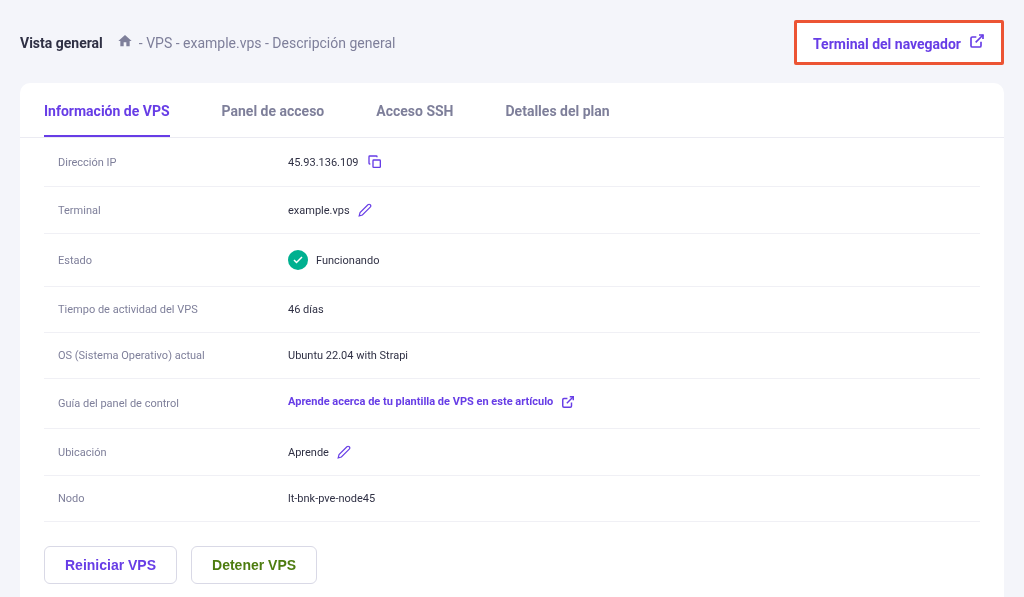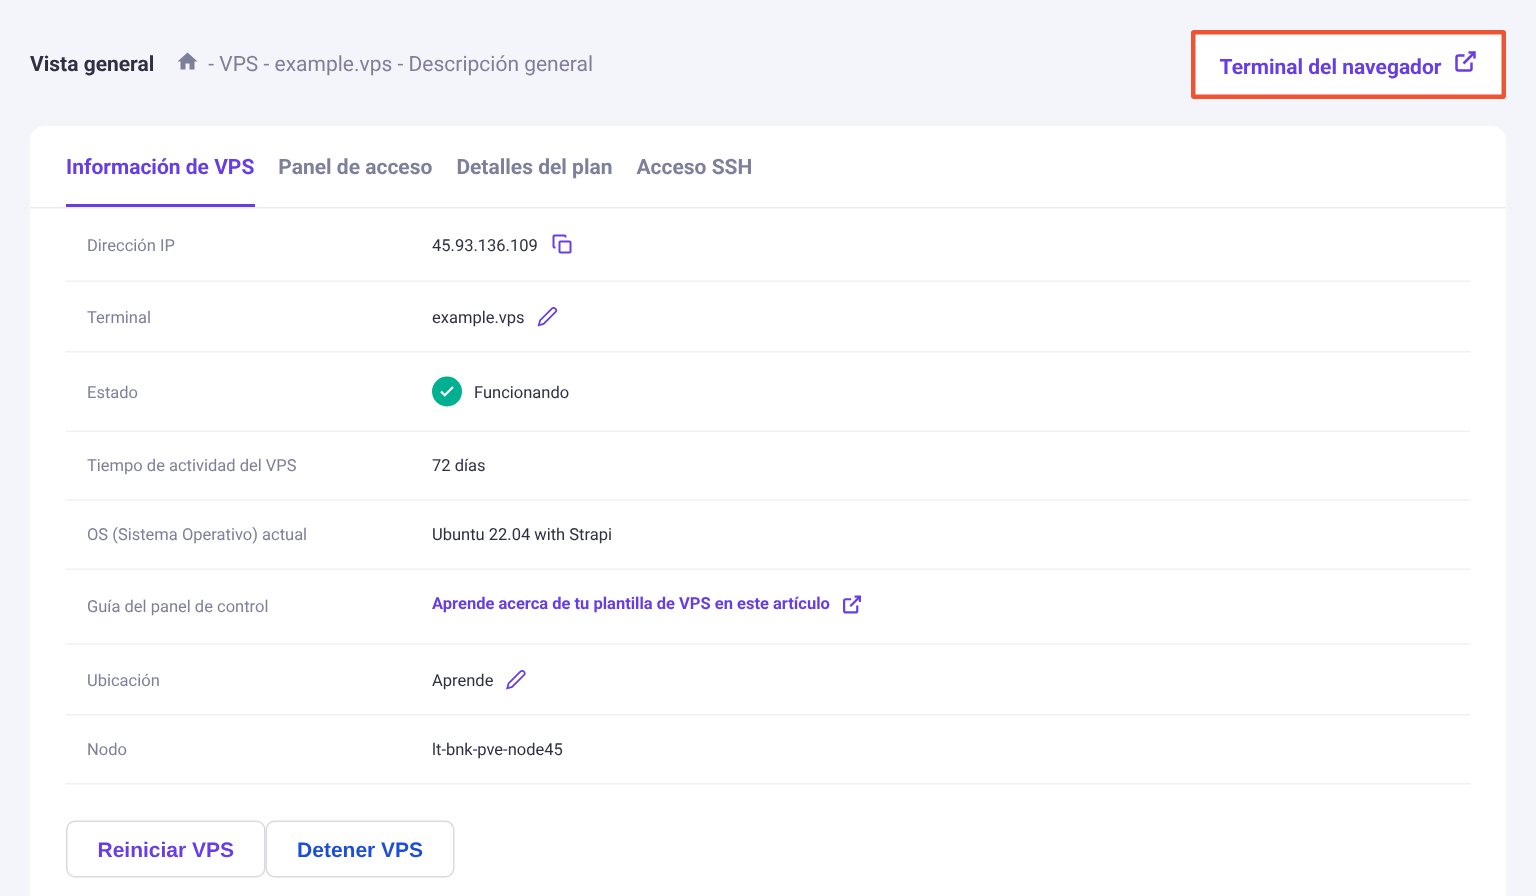--- a/index.html
+++ b/index.html
@@ -47,21 +47,21 @@
       border-radius: 2px;
     }
     .terminal-btn svg { stroke: #673de6; }
     .card {
       background: #fff;
       border-radius: 10px;
       padding: 0 0 24px 0;
     }
     .tabs {
       display: flex;
-      gap: 16px;
+      gap: 52px;
       padding: 0 24px;
       border-bottom: 1px solid #ebebf2;
     }
     .tab {
       padding: 20px 0 16px 0;
       font-size: 14px;
       font-weight: 700;
       color: #7e7f9a;
       cursor: pointer;
       border-bottom: 2px solid transparent;
@@ -109,33 +109,34 @@
       border-radius: 50%;
       background: #00b090;
       display: flex;
       align-items: center;
       justify-content: center;
       flex-shrink: 0;
     }
     .status-check svg { stroke: #fff; }
     .actions {
       display: flex;
+      gap: 14px;
       padding: 24px 24px 0 24px;
     }
     .btn {
       padding: 10px 20px;
       border-radius: 6px;
       border: 1px solid #d9d9e6;
       background: #fff;
       font-size: 14px;
       font-weight: 700;
       cursor: pointer;
     }
     .btn-restart { color: #673de6; }
-    .btn-stop { color: #1d4ed8; }
+    .btn-stop { color: #4d7c0f; }
   </style>
 </head>
 <body>
 
 <div class="header">
   <div class="header-left">
     <h1 class="page-title">Vista general</h1>
     <div class="breadcrumb">
       <span>
         <svg width="16" height="16" viewBox="0 0 24 24">
@@ -154,22 +155,22 @@
           <line x1="10" y1="14" x2="21" y2="3"></line>
         </svg>
     </span>
   </div>
 </div>
 
 <div class="card">
   <div class="tabs">
     <div class="tab active">Información de VPS</div>
     <div class="tab">Panel de acceso</div>
+    <div class="tab">Acceso SSH</div>
     <div class="tab">Detalles del plan</div>
-    <div class="tab">Acceso SSH</div>
   </div>
 
   <div class="info-table">
     <div class="info-row">
       <div class="info-label">Dirección IP</div>
       <div class="info-value">
         <span>45.93.136.109</span>
         <span class="icon-btn">
           <svg width="16" height="16" viewBox="0 0 24 24" fill="none" stroke="#673de6" stroke-width="2">
               <rect x="9" y="9" width="11" height="11" rx="1"></rect>
@@ -199,21 +200,21 @@
               <polyline points="20 6 9 17 4 12"></polyline>
             </svg>
         </span>
         <span>Funcionando</span>
       </div>
     </div>
 
     <div class="info-row">
       <div class="info-label">Tiempo de actividad del VPS</div>
       <div class="info-value">
-        <span>72 días</span>
+        <span>46 días</span>
       </div>
     </div>
 
     <div class="info-row">
       <div class="info-label">OS (Sistema Operativo) actual</div>
       <div class="info-value">
         <span>Ubuntu 22.04 with Strapi</span>
       </div>
     </div>
 

